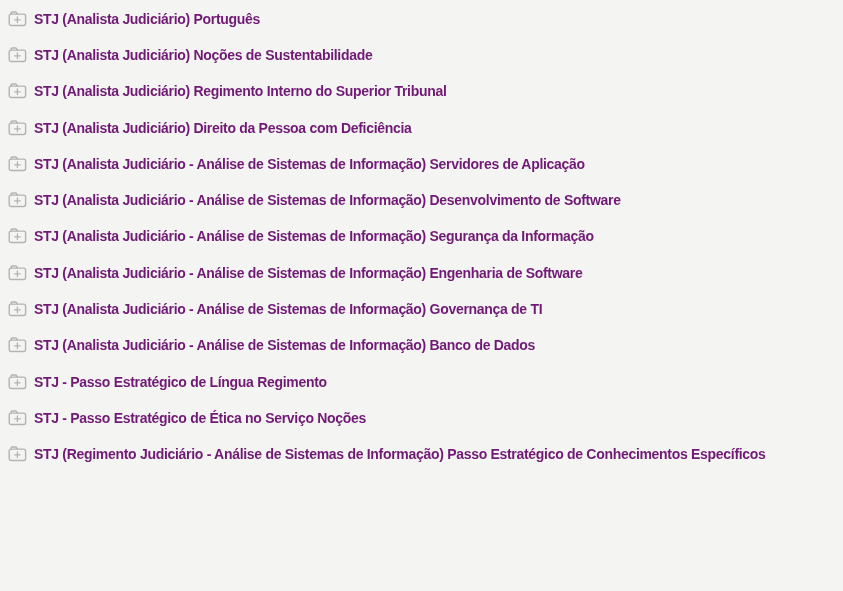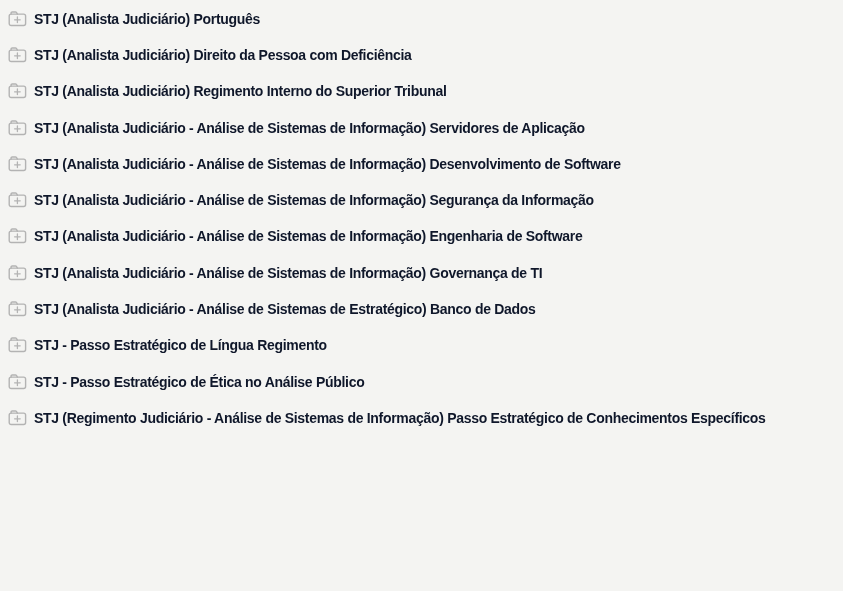--- a/index.html
+++ b/index.html
@@ -32,21 +32,21 @@
     justify-content: center;
     margin-right: 7px;
   }
   .icon svg {
     display: block;
   }
   .label {
     font-size: 14px;
     font-weight: 700;
     letter-spacing: -0.3px;
-    color: #0f172a;
+    color: #701a75;
     white-space: nowrap;
     line-height: 1;
     padding-top: 1px;
   }
 </style>
 </head>
 <body>
 
 <ul class="course-list">
   <li class="row">
@@ -54,41 +54,51 @@
       <svg width="19" height="17" viewBox="0 0 19 17" fill="none" xmlns="http://www.w3.org/2000/svg">
         <path d="M3.1 4.1 V3.1 a1.1 1.1 0 0 1 1.1 -1.1 h3.3 a1.1 1.1 0 0 1 0.9 0.45 L9.4 4.1" stroke="#b3b3b3" stroke-width="1.4" stroke-linecap="round" stroke-linejoin="round"></path>
         <rect x="1.2" y="4.1" width="16.4" height="11.4" rx="2" stroke="#b3b3b3" stroke-width="1.4"></rect>
         <path d="M6.6 9.8 H12.2 M9.4 7 V12.6" stroke="#b3b3b3" stroke-width="1.3" stroke-linecap="round"></path>
       </svg>
     </span>
     <span class="label">STJ (Analista Judiciário) Português</span>
   </li>
 
 
-
   <li class="row">
     <span class="icon">
       <svg width="19" height="17" viewBox="0 0 19 17" fill="none" xmlns="http://www.w3.org/2000/svg">
         <path d="M3.1 4.1 V3.1 a1.1 1.1 0 0 1 1.1 -1.1 h3.3 a1.1 1.1 0 0 1 0.9 0.45 L9.4 4.1" stroke="#b3b3b3" stroke-width="1.4" stroke-linecap="round" stroke-linejoin="round"></path>
         <rect x="1.2" y="4.1" width="16.4" height="11.4" rx="2" stroke="#b3b3b3" stroke-width="1.4"></rect>
         <path d="M6.6 9.8 H12.2 M9.4 7 V12.6" stroke="#b3b3b3" stroke-width="1.3" stroke-linecap="round"></path>
       </svg>
     </span>
-    <span class="label">STJ (Analista Judiciário) Direito da Pessoa com Deficiência</span>
+    <span class="label">STJ (Analista Judiciário) Noções de Sustentabilidade</span>
   </li>
 
   <li class="row">
     <span class="icon">
       <svg width="19" height="17" viewBox="0 0 19 17" fill="none" xmlns="http://www.w3.org/2000/svg">
         <path d="M3.1 4.1 V3.1 a1.1 1.1 0 0 1 1.1 -1.1 h3.3 a1.1 1.1 0 0 1 0.9 0.45 L9.4 4.1" stroke="#b3b3b3" stroke-width="1.4" stroke-linecap="round" stroke-linejoin="round"></path>
         <rect x="1.2" y="4.1" width="16.4" height="11.4" rx="2" stroke="#b3b3b3" stroke-width="1.4"></rect>
         <path d="M6.6 9.8 H12.2 M9.4 7 V12.6" stroke="#b3b3b3" stroke-width="1.3" stroke-linecap="round"></path>
       </svg>
     </span>
     <span class="label">STJ (Analista Judiciário) Regimento Interno do Superior Tribunal</span>
+  </li>
+
+  <li class="row">
+    <span class="icon">
+      <svg width="19" height="17" viewBox="0 0 19 17" fill="none" xmlns="http://www.w3.org/2000/svg">
+        <path d="M3.1 4.1 V3.1 a1.1 1.1 0 0 1 1.1 -1.1 h3.3 a1.1 1.1 0 0 1 0.9 0.45 L9.4 4.1" stroke="#b3b3b3" stroke-width="1.4" stroke-linecap="round" stroke-linejoin="round"></path>
+        <rect x="1.2" y="4.1" width="16.4" height="11.4" rx="2" stroke="#b3b3b3" stroke-width="1.4"></rect>
+        <path d="M6.6 9.8 H12.2 M9.4 7 V12.6" stroke="#b3b3b3" stroke-width="1.3" stroke-linecap="round"></path>
+      </svg>
+    </span>
+    <span class="label">STJ (Analista Judiciário) Direito da Pessoa com Deficiência</span>
   </li>
 
   <li class="row">
     <span class="icon">
       <svg width="19" height="17" viewBox="0 0 19 17" fill="none" xmlns="http://www.w3.org/2000/svg">
         <path d="M3.1 4.1 V3.1 a1.1 1.1 0 0 1 1.1 -1.1 h3.3 a1.1 1.1 0 0 1 0.9 0.45 L9.4 4.1" stroke="#b3b3b3" stroke-width="1.4" stroke-linecap="round" stroke-linejoin="round"></path>
         <rect x="1.2" y="4.1" width="16.4" height="11.4" rx="2" stroke="#b3b3b3" stroke-width="1.4"></rect>
         <path d="M6.6 9.8 H12.2 M9.4 7 V12.6" stroke="#b3b3b3" stroke-width="1.3" stroke-linecap="round"></path>
       </svg>
     </span>
@@ -140,21 +150,21 @@
   </li>
 
   <li class="row">
     <span class="icon">
       <svg width="19" height="17" viewBox="0 0 19 17" fill="none" xmlns="http://www.w3.org/2000/svg">
         <path d="M3.1 4.1 V3.1 a1.1 1.1 0 0 1 1.1 -1.1 h3.3 a1.1 1.1 0 0 1 0.9 0.45 L9.4 4.1" stroke="#b3b3b3" stroke-width="1.4" stroke-linecap="round" stroke-linejoin="round"></path>
         <rect x="1.2" y="4.1" width="16.4" height="11.4" rx="2" stroke="#b3b3b3" stroke-width="1.4"></rect>
         <path d="M6.6 9.8 H12.2 M9.4 7 V12.6" stroke="#b3b3b3" stroke-width="1.3" stroke-linecap="round"></path>
       </svg>
     </span>
-    <span class="label">STJ (Analista Judiciário - Análise de Sistemas de Estratégico) Banco de Dados</span>
+    <span class="label">STJ (Analista Judiciário - Análise de Sistemas de Informação) Banco de Dados</span>
   </li>
 
   <li class="row">
     <span class="icon">
       <svg width="19" height="17" viewBox="0 0 19 17" fill="none" xmlns="http://www.w3.org/2000/svg">
         <path d="M3.1 4.1 V3.1 a1.1 1.1 0 0 1 1.1 -1.1 h3.3 a1.1 1.1 0 0 1 0.9 0.45 L9.4 4.1" stroke="#b3b3b3" stroke-width="1.4" stroke-linecap="round" stroke-linejoin="round"></path>
         <rect x="1.2" y="4.1" width="16.4" height="11.4" rx="2" stroke="#b3b3b3" stroke-width="1.4"></rect>
         <path d="M6.6 9.8 H12.2 M9.4 7 V12.6" stroke="#b3b3b3" stroke-width="1.3" stroke-linecap="round"></path>
       </svg>
     </span>
@@ -162,21 +172,21 @@
   </li>
 
   <li class="row">
     <span class="icon">
       <svg width="19" height="17" viewBox="0 0 19 17" fill="none" xmlns="http://www.w3.org/2000/svg">
         <path d="M3.1 4.1 V3.1 a1.1 1.1 0 0 1 1.1 -1.1 h3.3 a1.1 1.1 0 0 1 0.9 0.45 L9.4 4.1" stroke="#b3b3b3" stroke-width="1.4" stroke-linecap="round" stroke-linejoin="round"></path>
         <rect x="1.2" y="4.1" width="16.4" height="11.4" rx="2" stroke="#b3b3b3" stroke-width="1.4"></rect>
         <path d="M6.6 9.8 H12.2 M9.4 7 V12.6" stroke="#b3b3b3" stroke-width="1.3" stroke-linecap="round"></path>
       </svg>
     </span>
-    <span class="label">STJ - Passo Estratégico de Ética no Análise Público</span>
+    <span class="label">STJ - Passo Estratégico de Ética no Serviço Noções</span>
   </li>
 
 
 
   <li class="row">
     <span class="icon">
       <svg width="19" height="17" viewBox="0 0 19 17" fill="none" xmlns="http://www.w3.org/2000/svg">
         <path d="M3.1 4.1 V3.1 a1.1 1.1 0 0 1 1.1 -1.1 h3.3 a1.1 1.1 0 0 1 0.9 0.45 L9.4 4.1" stroke="#b3b3b3" stroke-width="1.4" stroke-linecap="round" stroke-linejoin="round"></path>
         <rect x="1.2" y="4.1" width="16.4" height="11.4" rx="2" stroke="#b3b3b3" stroke-width="1.4"></rect>
         <path d="M6.6 9.8 H12.2 M9.4 7 V12.6" stroke="#b3b3b3" stroke-width="1.3" stroke-linecap="round"></path>

